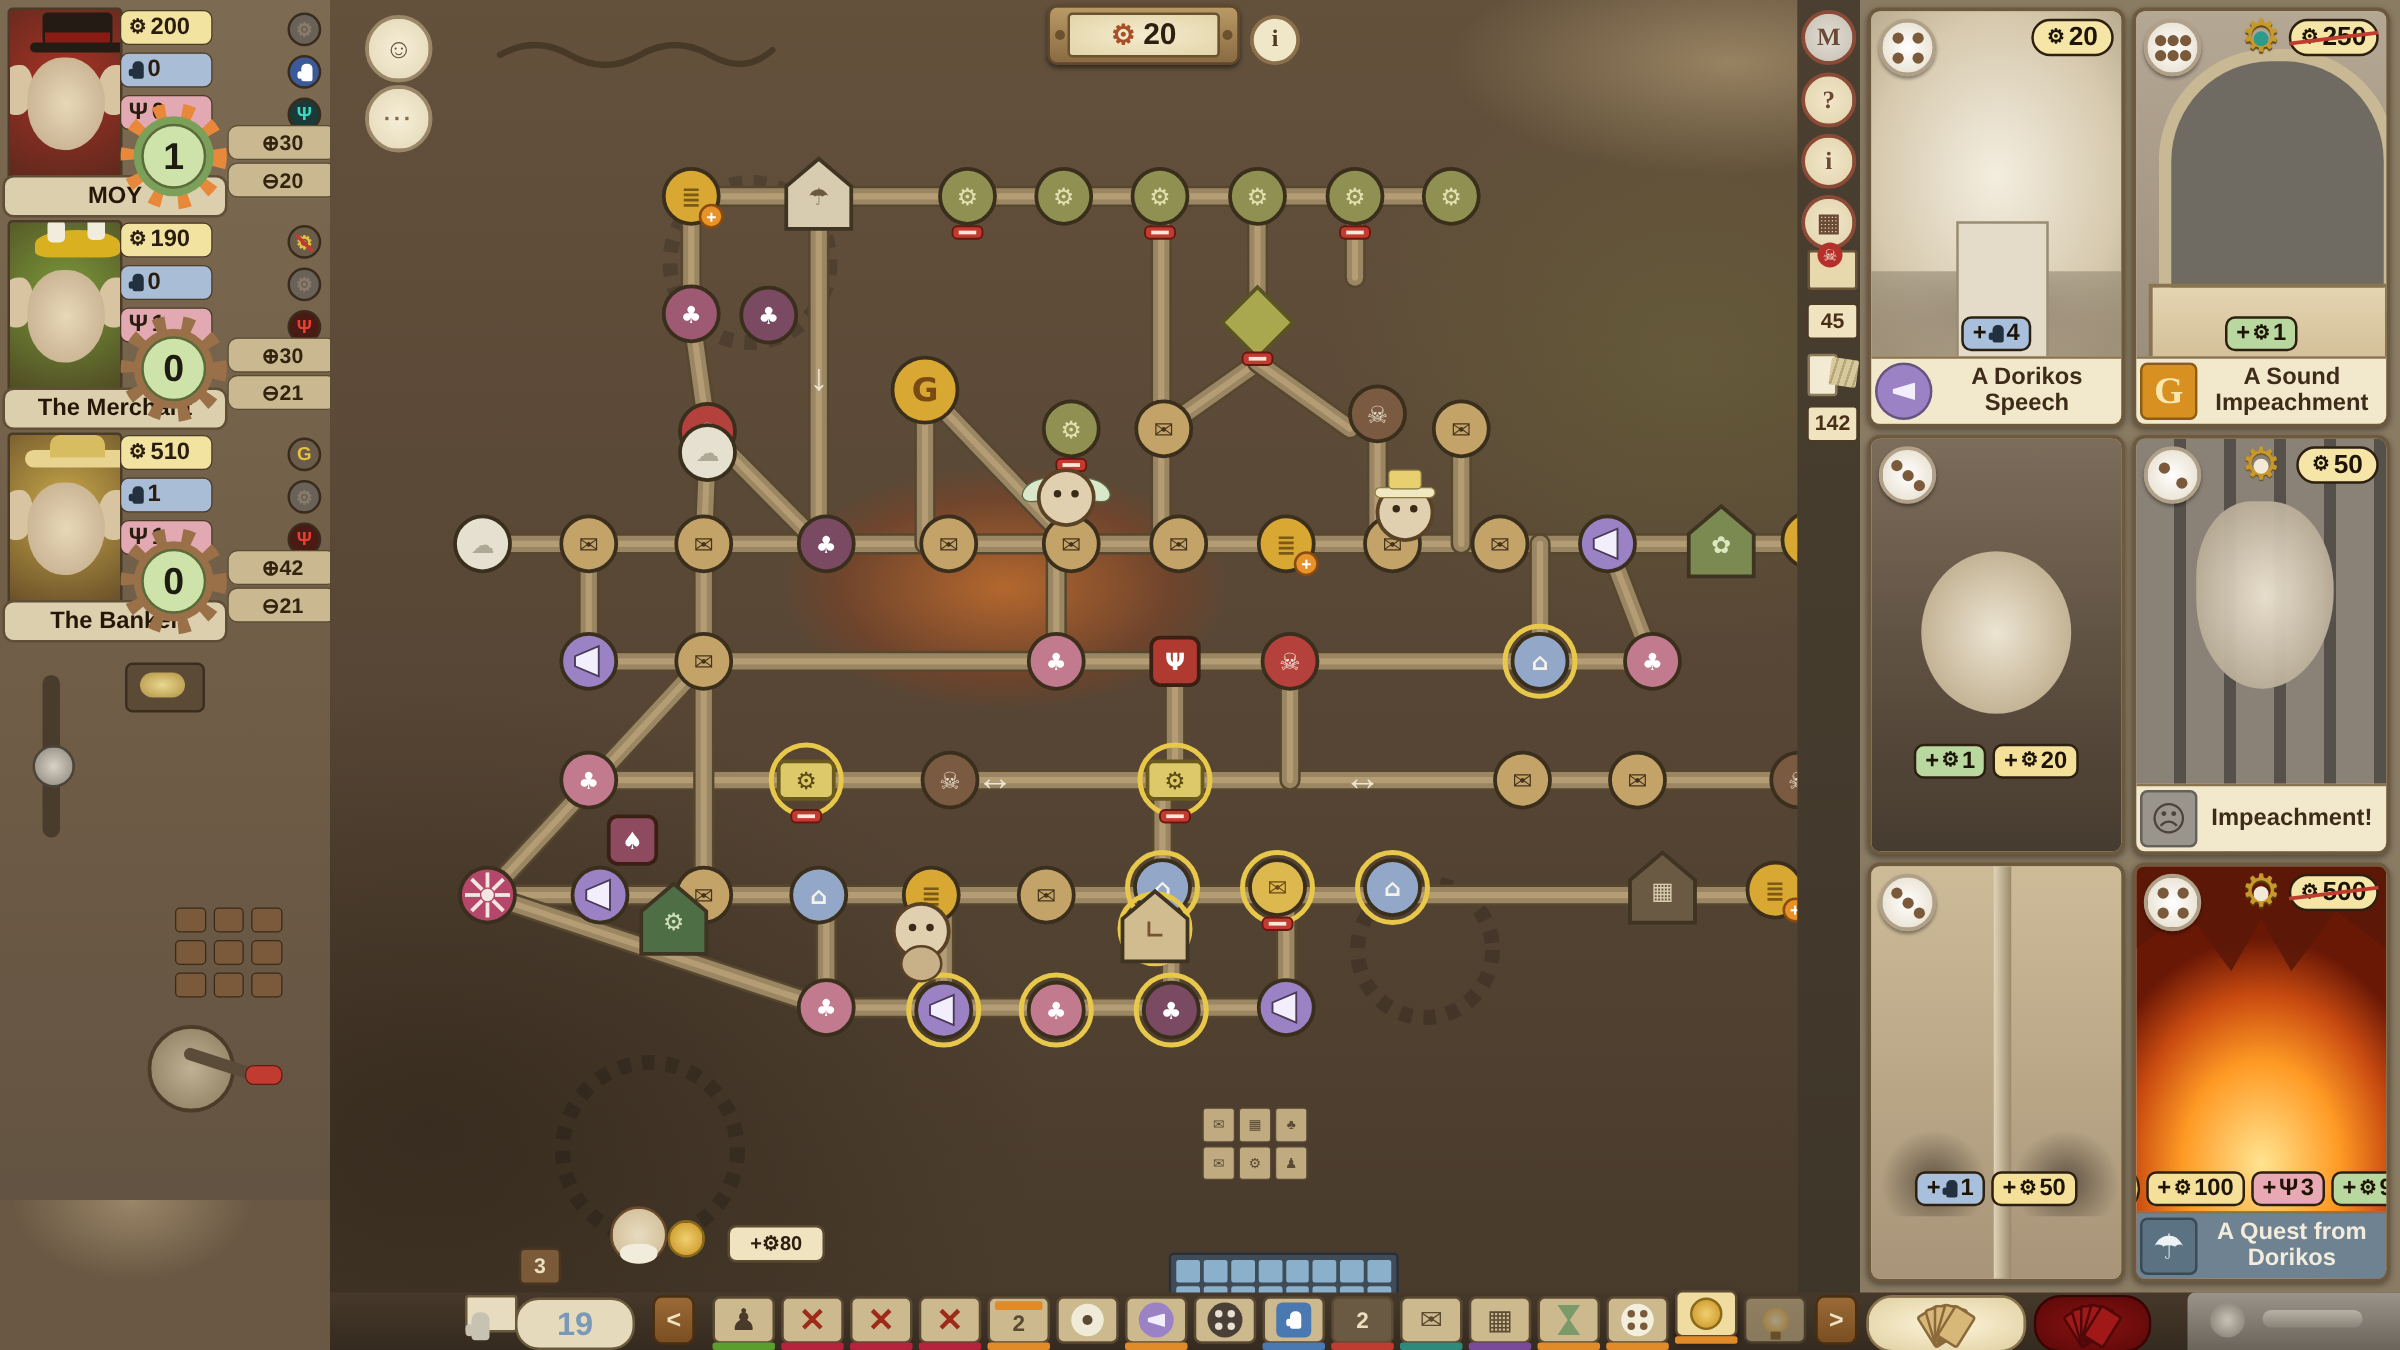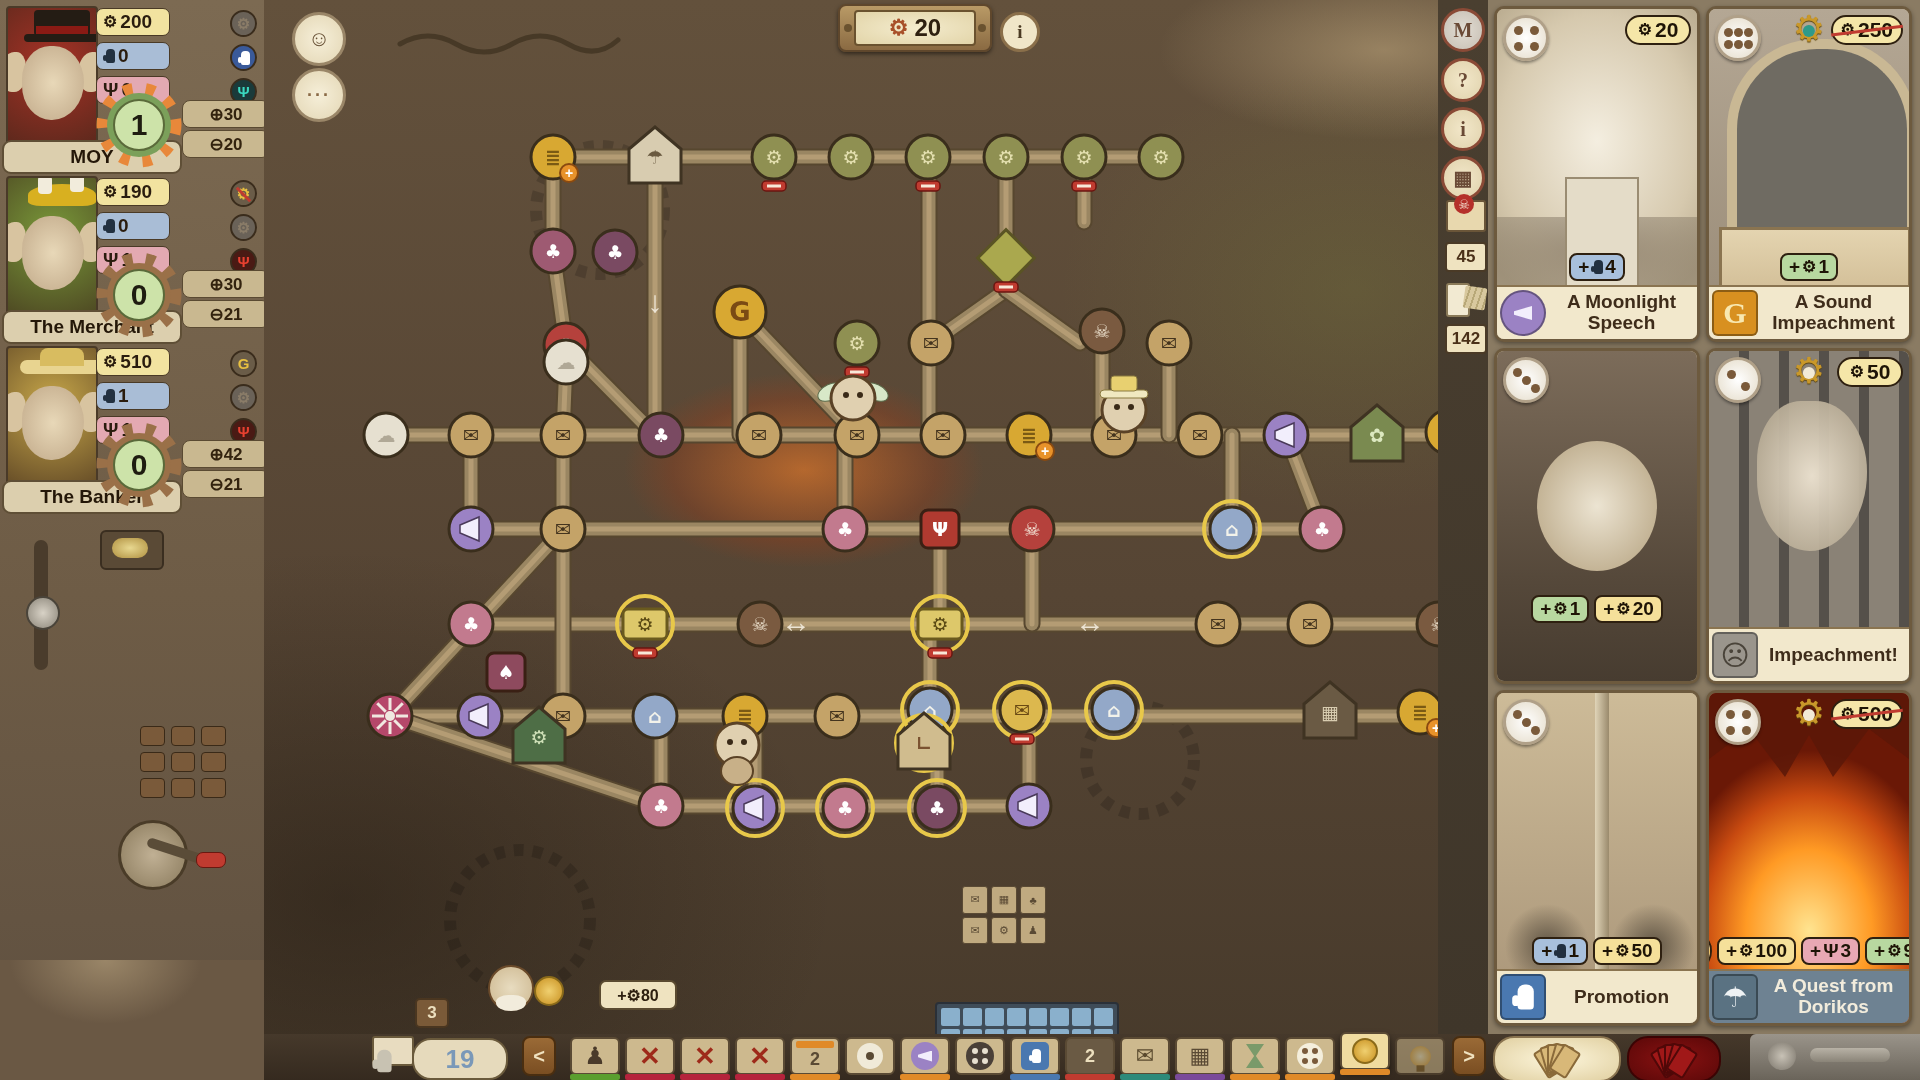--- a/index.html
+++ b/index.html
@@ -29,21 +29,21 @@
       radial-gradient(300px 120px at 1120px 50px, rgba(205,180,135,.5), transparent 75%),
       radial-gradient(700px 500px at 80px 900px, rgba(30,22,14,.45), transparent 70%),
       linear-gradient(#63513c,#564534 55%,#473a2b);}
   #bsvg{position:absolute;left:0;top:0;}
   .round-plaque{position:absolute;left:574px;top:4px;width:150px;height:44px;border-radius:8px;background:linear-gradient(#b99a66,#8a6a42);border:2px solid #5f472c;box-shadow:0 2px 4px rgba(0,0,0,.5);display:flex;align-items:center;justify-content:center;z-index:5;}
   .round-inner{width:118px;height:32px;background:radial-gradient(#f4ecce,#e2d4a8);border:2px solid #6a522f;border-radius:4px;display:flex;align-items:center;justify-content:center;gap:6px;font-weight:bold;font-size:24px;color:#2e2010;}
   .round-inner .gear-glyph{color:#a8502a;font-size:22px;}
   .screw{position:absolute;width:8px;height:8px;border-radius:50%;background:#6a522f;}
   .info-btn{position:absolute;left:736px;top:12px;width:34px;height:34px;border-radius:50%;background:#f0e6c8;border:3px solid #8a6f4a;font-weight:bold;font-size:19px;color:#4a3a22;display:flex;align-items:center;justify-content:center;cursor:pointer;z-index:5;font-family:"Liberation Serif",serif;}
   .circ-btn{position:absolute;width:48px;height:48px;border-radius:50%;background:radial-gradient(#f6efd9,#e3d6b4);border:3px solid #9a8668;display:flex;align-items:center;justify-content:center;font-size:22px;color:#6a5338;cursor:pointer;z-index:5;}
-  .counter-pill{position:absolute;background:#efe3c0;border:2px solid #5a4a30;border-radius:7px;font-weight:bold;font-size:16px;color:#2e2010;display:flex;align-items:center;justify-content:center;gap:2px;z-index:4;margin-left:17px;}
+  .counter-pill{position:absolute;background:#efe3c0;border:2px solid #5a4a30;border-radius:7px;font-weight:bold;font-size:16px;color:#2e2010;display:flex;align-items:center;justify-content:center;gap:2px;z-index:4;}
   .stack-counter{position:absolute;left:151px;top:998px;width:30px;height:26px;background:#7a5a38;border:2px solid #4a3620;border-radius:5px;color:#ecdfbe;font-weight:bold;font-size:17px;display:flex;align-items:center;justify-content:center;z-index:4;}
   .blue-grid{position:absolute;left:671px;top:1002px;width:184px;height:72px;background:#3f4c58;border:2px solid #2a3038;border-radius:4px;display:grid;grid-template-columns:repeat(8,1fr);grid-template-rows:repeat(3,1fr);gap:3px;padding:4px;box-sizing:border-box;z-index:3;}
   .blue-grid i{background:#8ab0cc;border-radius:2px;}
   .mini-grid{position:absolute;left:698px;top:886px;width:84px;height:58px;display:grid;grid-template-columns:repeat(3,1fr);gap:3px;z-index:3;}
   .mini-grid i{background:#c0aa80;border:1px solid #5a4a34;border-radius:3px;font-style:normal;font-size:11px;color:#5a4a34;display:flex;align-items:center;justify-content:center;}
   .goblin-head{position:absolute;left:224px;top:965px;width:42px;height:42px;border-radius:50%;background:radial-gradient(#e8dcc0,#cdb890);border:2px solid #6a4a2a;z-index:4;}
   .goblin-head::after{content:"";position:absolute;left:6px;bottom:-2px;width:30px;height:16px;background:#f2ecdc;border-radius:50% 50% 60% 60%;}
   .gold-coin{position:absolute;left:270px;top:976px;width:26px;height:26px;border-radius:50%;background:radial-gradient(#f0d070,#c89020);border:2px solid #8a6a1a;z-index:4;}
   
   #toolcol{position:absolute;left:1438px;top:0;width:50px;height:1035px;background:linear-gradient(#4a3f30,#3f362a);}
@@ -775,21 +775,21 @@
           <span class="gear-glyph">⚙</span>
           <b>20</b>
         </div>
         <div class="rewards">
           <div class="rw blue">+<span class="hand-ico" style="--hc:#223040"></span><span>4</span></div>
         </div>
         <div class="titlebar">
           <div class="catbox cat-megaphone">
             <span class="cone"></span>
           </div>
-          <div class="cardname">A Moonlight Speech</div>
+          <div class="cardname">A Dorikos Speech</div>
         </div>
       </article>
     <article class="card" style="left:218px;top:6px">
         <div class="card-art art-invest"></div>
         <div class="pipbtn">
           <div class="pip" style="left: 6px; top: 10px;"></div>
           <div class="pip" style="left: 16px; top: 10px;"></div>
           <div class="pip" style="left: 26px; top: 10px;"></div>
           <div class="pip" style="left: 6px; top: 22px;"></div>
           <div class="pip" style="left: 16px; top: 22px;"></div>
@@ -843,26 +843,20 @@
     <article class="card" style="left:6px;top:690px">
         <div class="card-art art-promo"></div>
         <div class="pipbtn">
           <div class="pip" style="left: 7px; top: 8px;"></div>
           <div class="pip" style="left: 16px; top: 16px;"></div>
           <div class="pip" style="left: 25px; top: 24px;"></div>
         </div>
         <div class="rewards">
           <div class="rw blue">+<span class="hand-ico" style="--hc:#223040"></span><span>1</span></div>
           <div class="rw yellow">+<span class="gear-glyph">⚙</span><span>50</span></div>
-        </div>
-        <div class="titlebar">
-          <div class="catbox cat-hand">
-            <span class="hand-ico" style="transform:scale(1.8)"></span>
-          </div>
-          <div class="cardname">Promotion</div>
         </div>
       </article>
     <article class="card" style="left:218px;top:690px">
         <div class="card-art art-quest"></div>
         <div class="pipbtn">
           <div class="pip" style="left: 8px; top: 8px;"></div>
           <div class="pip" style="left: 24px; top: 8px;"></div>
           <div class="pip" style="left: 8px; top: 24px;"></div>
           <div class="pip" style="left: 24px; top: 24px;"></div>
         </div>

